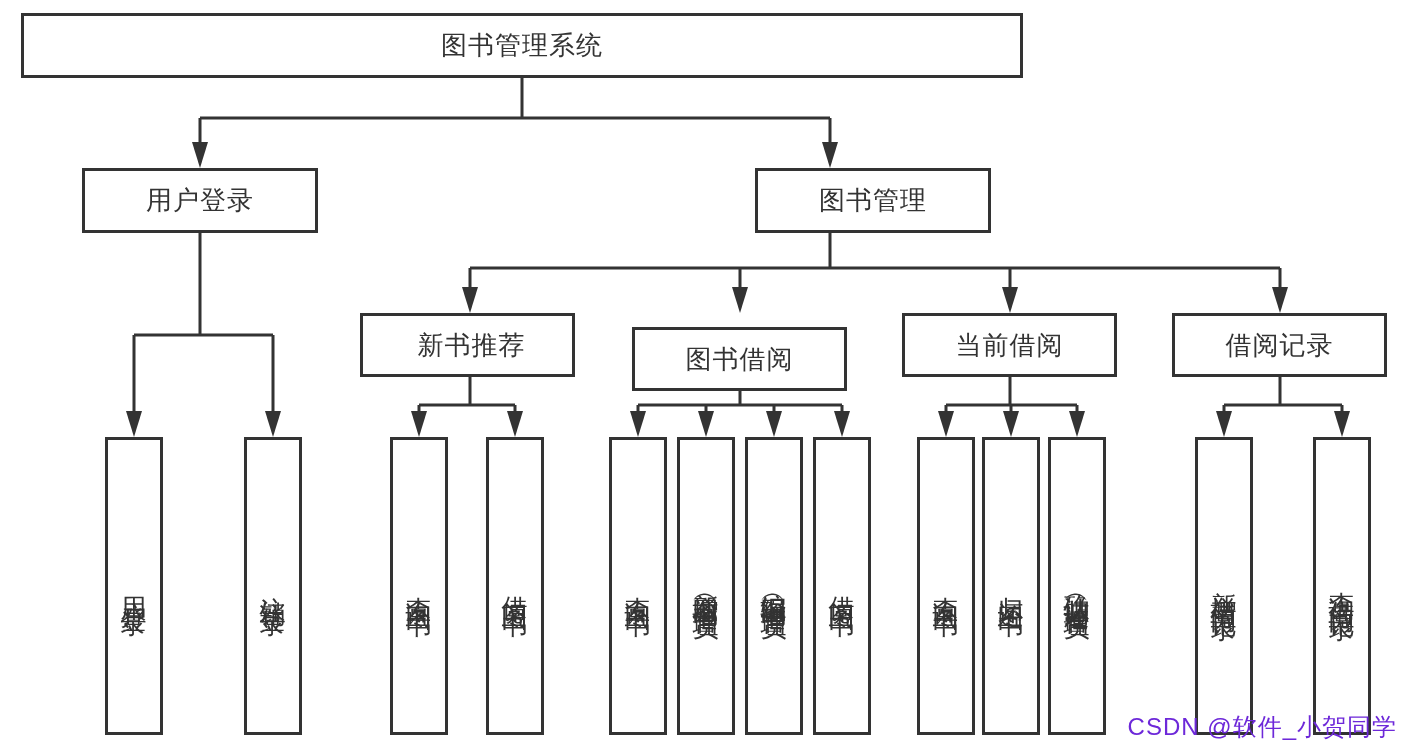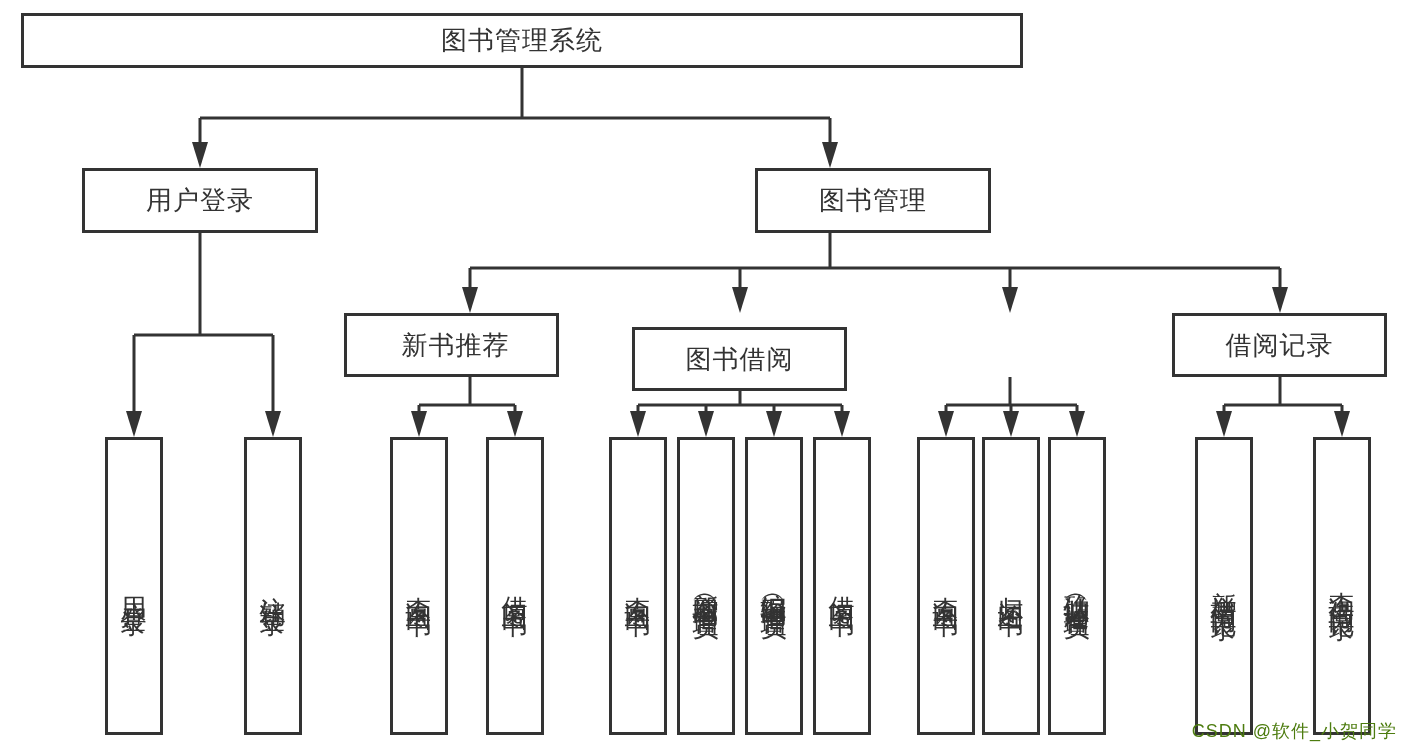--- a/index.html
+++ b/index.html
@@ -32,22 +32,22 @@
     text-orientation:mixed;
     letter-spacing:5px;
     line-height:1;
   }
   .leaf.long .vtext{letter-spacing:3px;}
   .lvl2{top:168px;width:236px;height:65px;}
   .lvl3{top:313px;width:215px;height:64px;}
   #watermark{
     position:absolute;
     right:8px;bottom:4px;
-    font-size:18px;
-    color:#4d7c0f;
+    font-size:24px;
+    color:#6d28d9;
     letter-spacing:1px;
     z-index:5;
   }
 </style>
 </head>
 <body>
 
 <div id="canvas">
 
   <svg id="wires" viewBox="0 0 1405 747" xmlns="http://www.w3.org/2000/svg">
@@ -79,36 +79,39 @@
     <path d="M1010 377 V405 M946 405 H1077 M946 405 V414 M1011 405 V414 M1077 405 V414"></path>
     <polygon points="946,437 938,411 954,411"></polygon>
     <polygon points="1011,437 1003,411 1019,411"></polygon>
     <polygon points="1077,437 1069,411 1085,411"></polygon>
 
     <path d="M1280 377 V405 M1224 405 H1342 M1224 405 V414 M1342 405 V414"></path>
     <polygon points="1224,437 1216,411 1232,411"></polygon>
     <polygon points="1342,437 1334,411 1350,411"></polygon>
   </svg>
 
-  <div class="node" style="left:21px;top:13px;width:1002px;height:55px;justify-content:center;">
+  <div class="node" style="left:21px;top:13px;width:1002px;height:65px;justify-content:center;">
     <span>图书管理系统</span>
   </div>
 
   <div class="node lvl2" style="left:82px;">
     <span>用户登录</span>
   </div>
   <div class="node lvl2" style="left:755px;">
     <span>图书管理</span>
   </div>
 
-  <div class="node lvl3" style="left:344px;padding-left:8px;">
+  <div class="node lvl3" style="left:360px;padding-left:8px;">
     <span>新书推荐</span>
   </div>
   <div class="node lvl3" style="left:632px;margin-top:14px;">
     <span>图书借阅</span>
+  </div>
+  <div class="node lvl3" style="left:902px;">
+    <span>当前借阅</span>
   </div>
   <div class="node lvl3" style="left:1172px;text-align:center;">
     <span>借阅记录</span>
   </div>
 
   <div class="node leaf" style="left:105px;">
     <span class="vtext">用户登录</span>
   </div>
   <div class="node leaf" style="left:244px;">
     <span class="vtext">注销登录</span>

